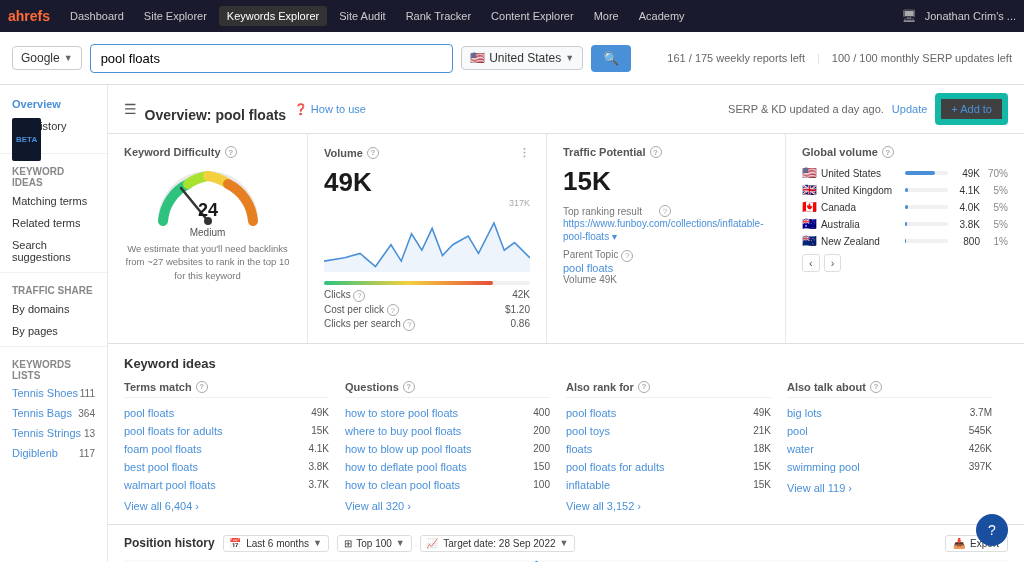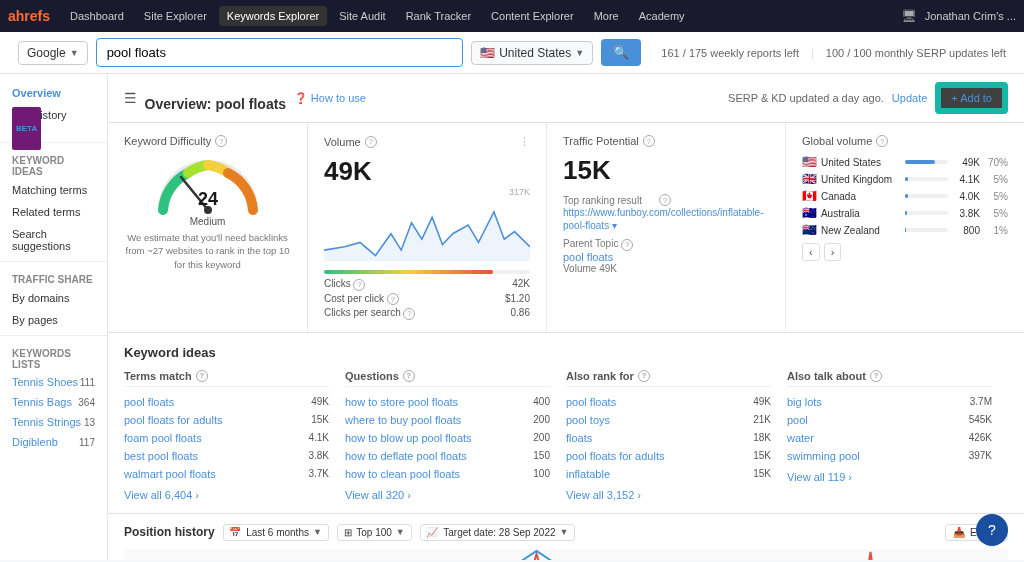--- a/index.html
+++ b/index.html
@@ -9,26 +9,26 @@
     .top-nav { background: #1a1a2e; display: flex; align-items: center; height: 32px; padding: 0 8px; gap: 4px; }
     .nav-logo { color: #ff6b35; font-weight: 900; font-size: 14px; margin-right: 8px; }
     .nav-item { color: #ccc; font-size: 11px; padding: 4px 8px; cursor: pointer; border-radius: 3px; }
     .nav-item:hover, .nav-item.active { color: #fff; background: #333; }
     .nav-item.active { color: #fff; }
     .nav-right { margin-left: auto; display: flex; align-items: center; gap: 8px; }
     .nav-user { color: #ccc; font-size: 11px; display: flex; align-items: center; gap: 4px; }
     .monitor-icon { color: #aaa; }
 
     
-    .search-bar { background: #fff; border-bottom: 1px solid #e0e0e0; display: flex; align-items: center; height: 42px; padding: 0 18px; gap: 8px; }
+    .search-bar { background: #fff; border-bottom: 1px solid #e0e0e0; display: flex; align-items: center; height: 53px; padding: 0 12px; gap: 8px; }
     .search-engine { display: flex; align-items: center; gap: 4px; border: 1px solid #ccc; border-radius: 4px; padding: 4px 8px; font-size: 12px; cursor: pointer; }
     .search-input { flex: 1; border: 1px solid #4a90d9; border-radius: 4px; padding: 6px 10px; font-size: 13px; outline: none; }
     .country-select { display: flex; align-items: center; gap: 4px; border: 1px solid #ccc; border-radius: 4px; padding: 4px 8px; font-size: 12px; cursor: pointer; background: #f8f9fa; }
     .search-btn { background: #4a90d9; color: #fff; border: none; border-radius: 4px; padding: 6px 12px; cursor: pointer; font-size: 13px; }
-    .search-reports { font-size: 11px; color: #666; margin-left: 12px; display: flex; align-items: center; gap: 12px; }
+    .search-reports { font-size: 11px; color: #666; margin-left: 28px; display: flex; align-items: center; gap: 12px; }
     .report-sep { color: #ddd; }
 
     
     .main-layout { display: flex; height: calc(562px - 76px); }
 
     
     .sidebar { width: 108px; background: #fff; border-right: 1px solid #e8e8e8; padding: 8px 0; overflow-y: auto; flex-shrink: 0; }
     .sidebar-item { padding: 5px 12px; font-size: 11px; color: #333; cursor: pointer; }
     .sidebar-item.active { color: #4a90d9; font-weight: 600; }
     .sidebar-section { padding: 8px 12px 2px; font-size: 10px; color: #888; font-weight: 600; text-transform: uppercase; }
@@ -45,21 +45,21 @@
     .page-title { font-size: 14px; font-weight: 700; margin-top: 12px; }
     .how-to { font-size: 11px; color: #4a90d9; display: flex; align-items: center; gap: 3px; cursor: pointer; }
     .header-right { margin-left: auto; display: flex; align-items: center; gap: 8px; font-size: 11px; color: #666; }
     .update-link { color: #4a90d9; cursor: pointer; }
     .add-to-btn { border: 6px solid #14b8a6; color: #4a90d9; border-radius: 4px; padding: 4px 10px; font-size: 11px; cursor: pointer; background: #404040; display: flex; align-items: center; gap: 4px; }
 
     
     .cards-row { display: flex; gap: 0; background: #fff; border-bottom: 1px solid #e0e0e0; }
     .card { flex: 1; border-right: 1px solid #e8e8e8; padding: 12px 16px; min-height: 140px; }
     .card:last-child { border-right: none; }
-    .card-title { font-size: 11px; color: #555; font-weight: 400; display: flex; align-items: center; gap: 4px; margin-bottom: 8px; }
+    .card-title { font-size: 11px; color: #555; font-weight: 700; display: flex; align-items: center; gap: 4px; margin-bottom: 8px; }
     .card-value { font-size: 26px; font-weight: 700; color: #1a1a1a; }
     .gauge-container { display: flex; flex-direction: column; align-items: center; width: 100%; margin: 4px 0; }
     .gauge-svg { width: 110px; height: 65px; }
     .gauge-label { font-size: 10px; color: #555; text-align: center; margin-top: -4px; }
     .diff-note { font-size: 9.5px; color: #777; text-align: center; margin-top: 4px; line-height: 1.4; }
 
     
     .volume-chart { width: 100%; height: 60px; margin: 4px 0; }
     .vol-max { font-size: 9px; color: #aaa; text-align: right; }
     .vol-stats { display: flex; flex-direction: column; gap: 2px; margin-top: 4px; }
@@ -98,21 +98,21 @@
     .pos-history { background: #fff; padding: 10px 16px; }
     .pos-header { display: flex; align-items: center; gap: 8px; margin-bottom: 8px; }
     .pos-title { font-size: 12px; font-weight: 600; }
     .pos-filter { display: flex; align-items: center; gap: 4px; border: 1px solid #ddd; border-radius: 3px; padding: 2px 6px; font-size: 10px; cursor: pointer; background: #fff; }
     .pos-export { margin-left: auto; display: flex; align-items: center; gap: 4px; border: 1px solid #ddd; border-radius: 3px; padding: 2px 8px; font-size: 10px; cursor: pointer; background: #fff; }
     .chart-area { width: 100%; height: 80px; position: relative; overflow: hidden; }
     .info-icon { display: inline-flex; align-items: center; justify-content: center; width: 12px; height: 12px; border-radius: 50%; border: 1px solid #aaa; color: #aaa; font-size: 8px; cursor: pointer; }
     .question-btn { position: fixed; bottom: 16px; right: 16px; width: 32px; height: 32px; background: #1a4fa0; border-radius: 50%; display: flex; align-items: center; justify-content: center; color: #fff; font-size: 14px; cursor: pointer; z-index: 999; }
 
     .dropdown-arrow { font-size: 9px; color: #666; }
-    .beta-badge { background: #701a75; color: #4a90d9; font-size: 8px; padding: 17px 4px; border-radius: 2px; font-weight: 600; }
+    .beta-badge { background: #0f172a; color: #4a90d9; font-size: 8px; padding: 17px 4px; border-radius: 2px; font-weight: 600; }
   </style>
 </head>
 <body>
 
 <nav class="top-nav">
   <span class="nav-logo">ahrefs</span>
   <span class="nav-item">Dashboard</span>
   <span class="nav-item">Site Explorer</span>
   <span class="nav-item active">Keywords Explorer</span>
   <span class="nav-item">Site Audit</span>

